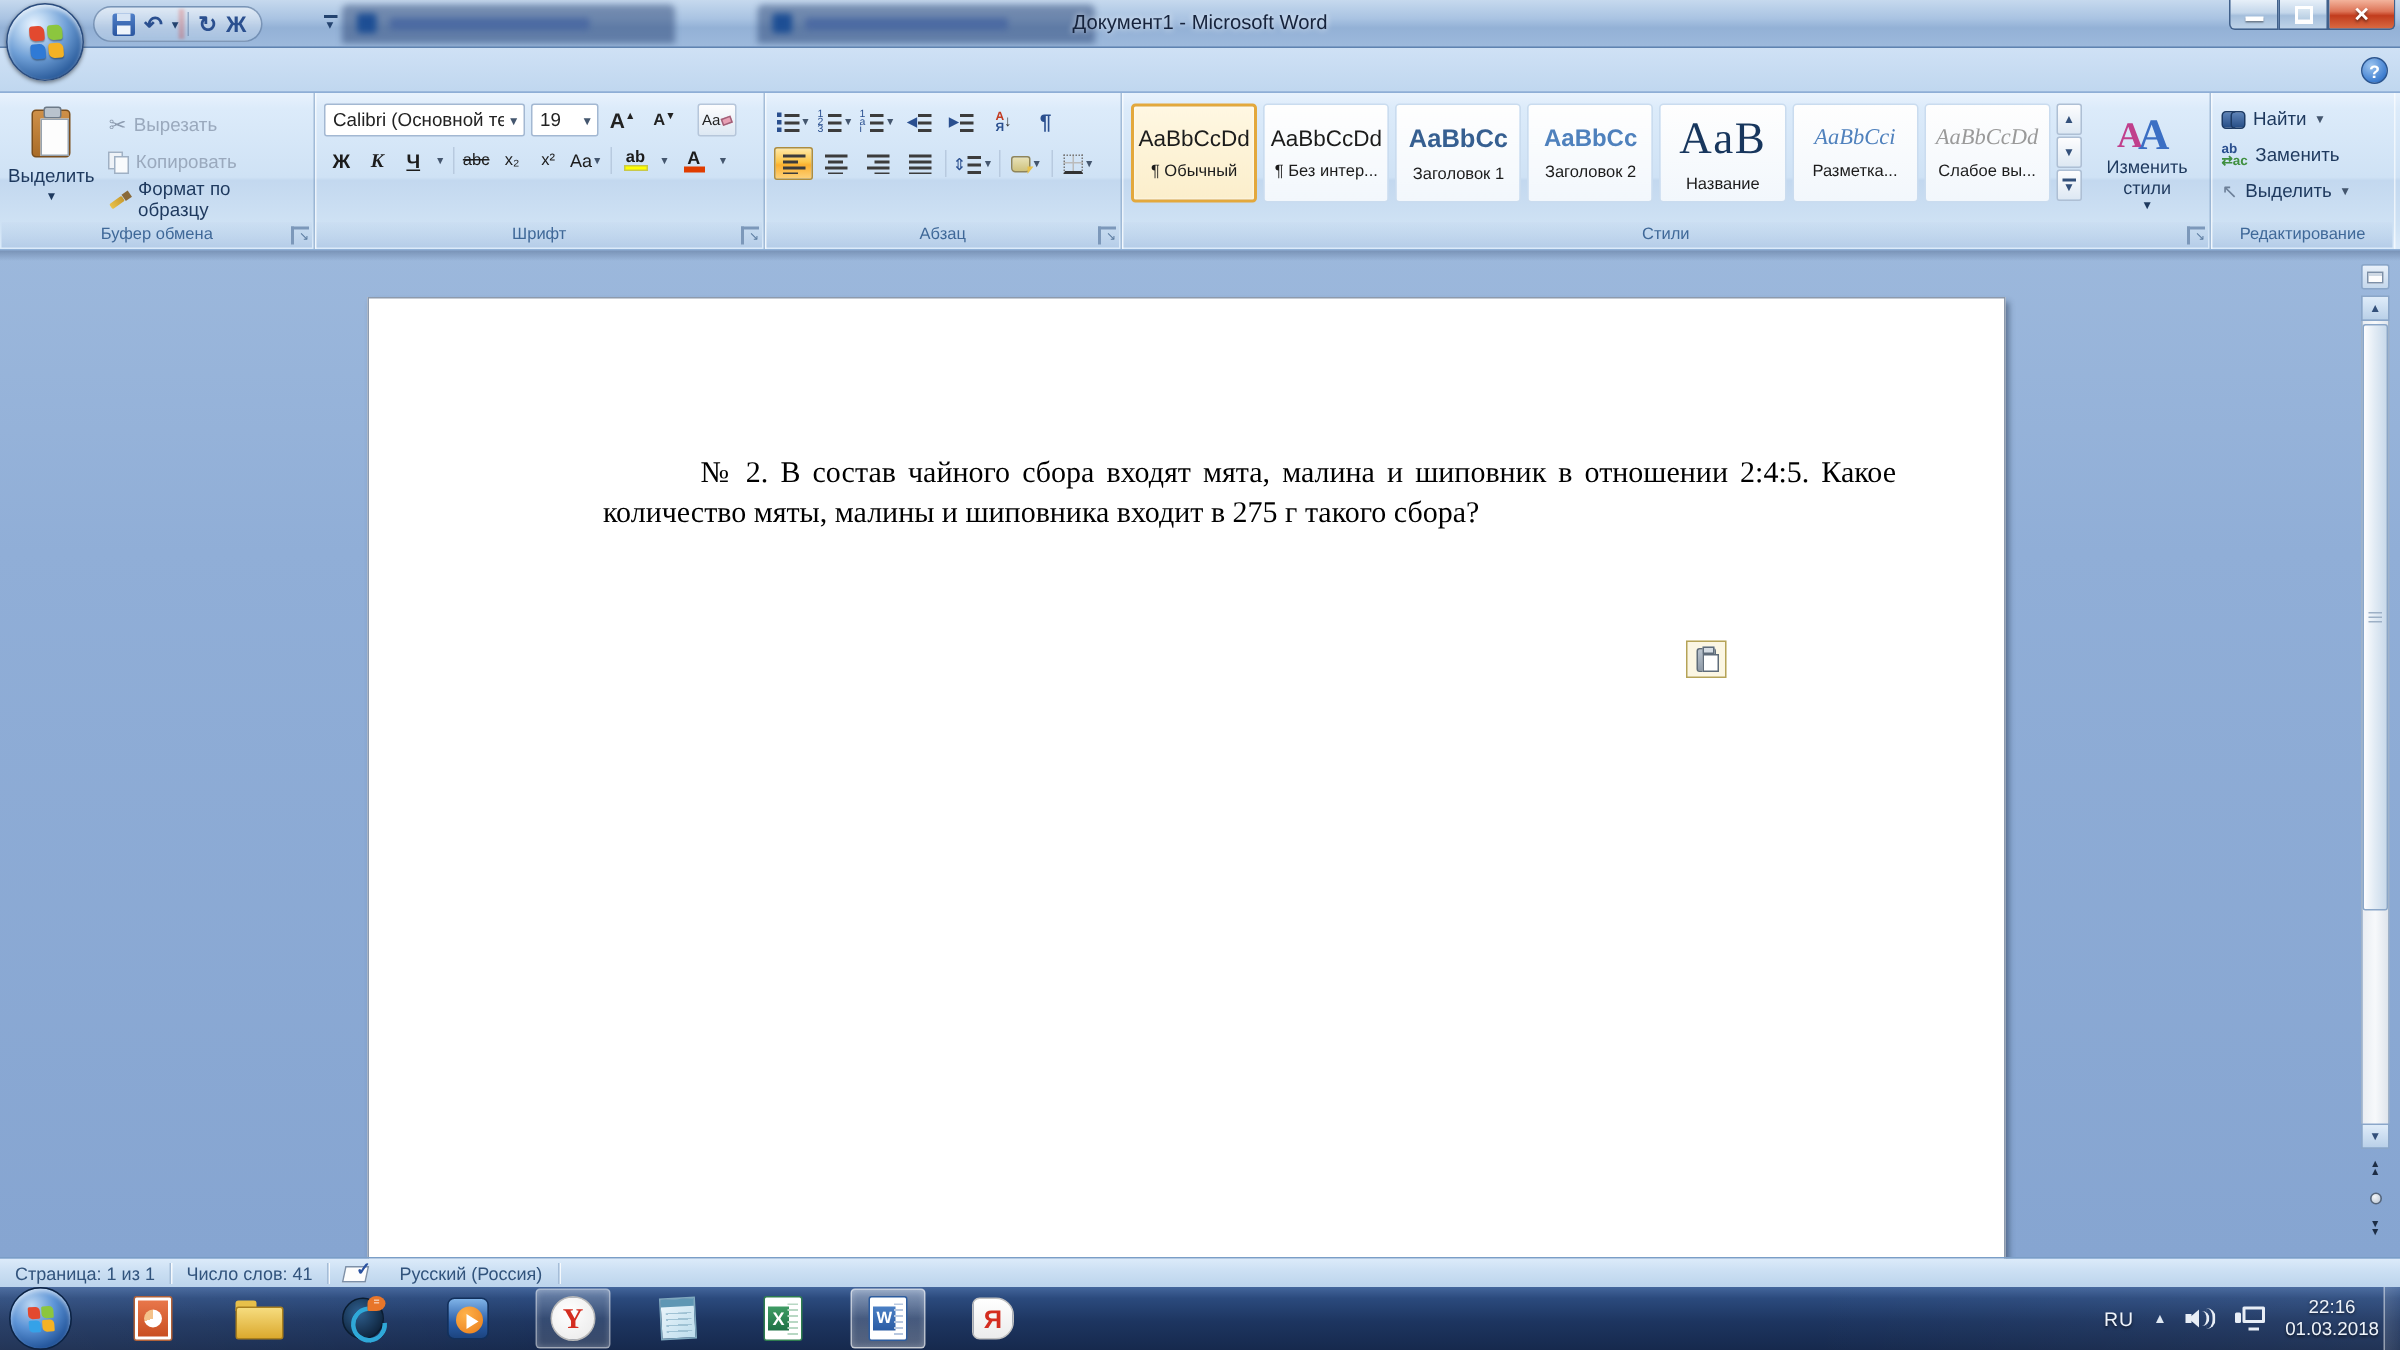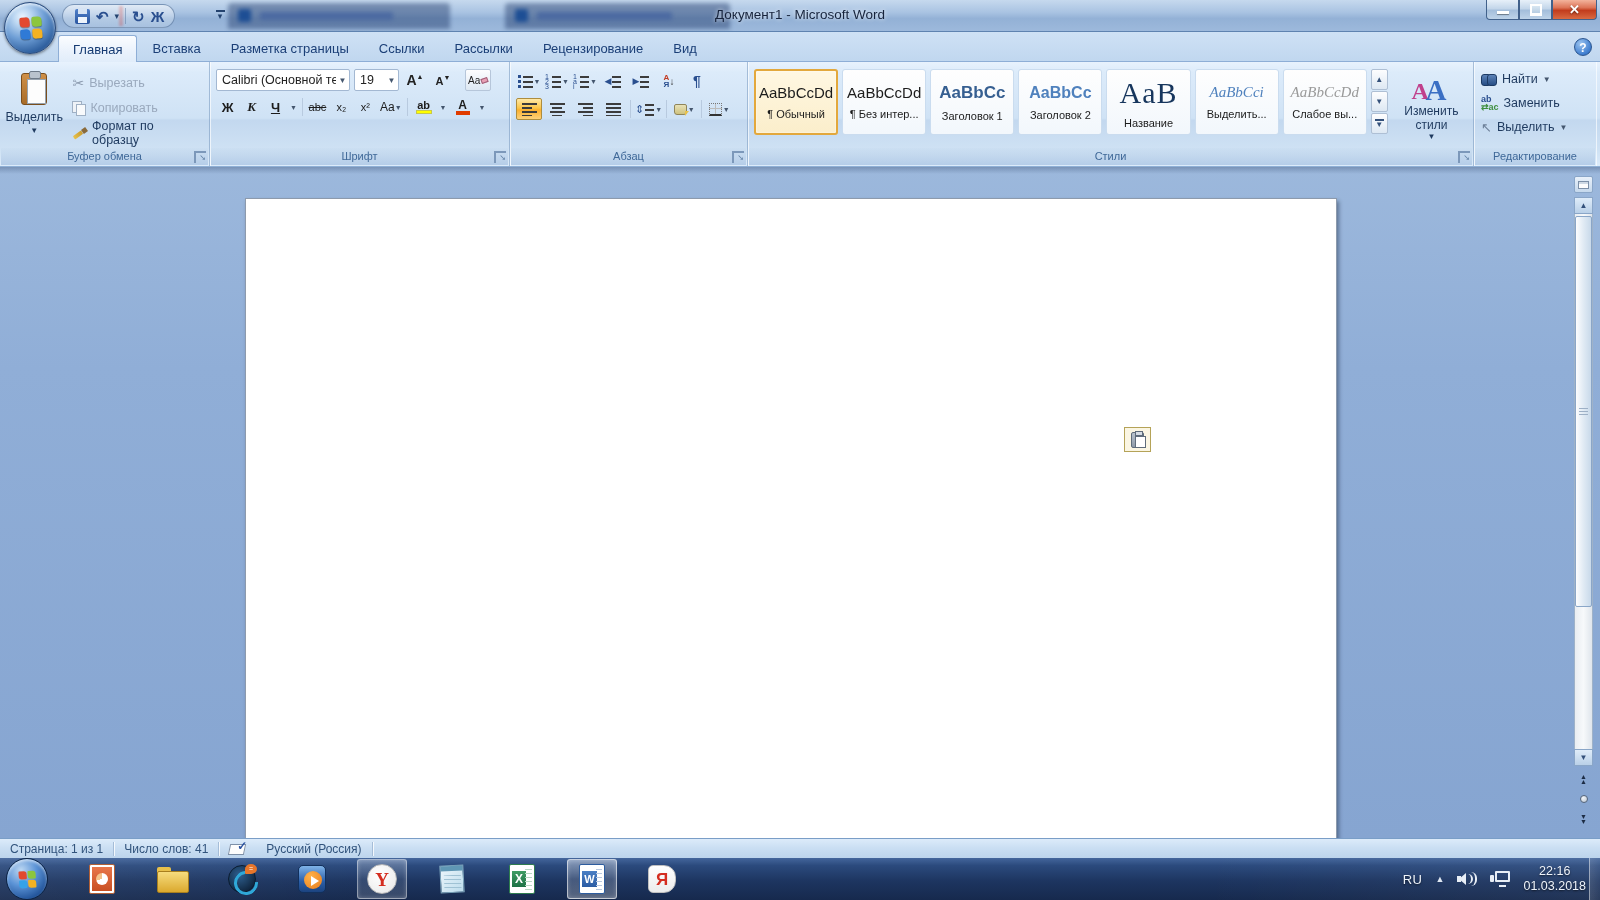--- a/index.html
+++ b/index.html
@@ -310,29 +310,20 @@
   <div class="orb">
     <div class="orb-flag">
         <span class="r"></span>
         <span class="g"></span>
         <span class="b"></span>
         <span class="y"></span>
       </div>
   </div>
 
   <div class="tabrow">
-    <div class="tabs">
-      <div class="tab active">Главная</div>
-      <div class="tab">Вставка</div>
-      <div class="tab">Разметка страницы</div>
-      <div class="tab">Ссылки</div>
-      <div class="tab">Рассылки</div>
-      <div class="tab">Рецензирование</div>
-      <div class="tab">Вид</div>
-    </div>
     <div class="help-btn">?</div>
   </div>
 
   <div class="ribbon">
 
     <div class="rgroup g-clipboard">
       <div class="paste-btn">
         <span class="ic-clipboard"></span>
         <span class="paste-lab">Выделить</span>
         <span class="paste-dd">▼</span>
@@ -489,21 +480,21 @@
       <div class="style-card sc3">
         <span class="st-preview">AaBbCc</span>
         <span class="st-name">Заголовок 2</span>
       </div>
       <div class="style-card sc4">
         <span class="st-preview">AaB</span>
         <span class="st-name">Название</span>
       </div>
       <div class="style-card sc5">
         <span class="st-preview">AaBbCci</span>
-        <span class="st-name">Выделить...</span>
+        <span class="st-name">Разметка...</span>
       </div>
       <div class="style-card sc6">
         <span class="st-preview">AaBbCcDd</span>
         <span class="st-name">Слабое вы...</span>
       </div>
       <div class="gal-scroll">
         <div class="gal-btn">▲</div>
         <div class="gal-btn">▼</div>
         <div class="gal-btn"><span class="bar"></span>▼</div>
       </div>
@@ -535,20 +526,21 @@
         <span>Выделить</span>
         <span class="dd">▼</span>
       </div>
       <div class="rgroup-label">Редактирование</div>
     </div>
   </div>
 
   <div class="docarea">
     <div class="page">
       <div class="doc-text">
+        <p>№ 2. В состав чайного сбора входят мята, малина и шиповник в отношении 2:4:5. Какое количество мяты, малины и шиповника входит в 275 г такого сбора?</p>
       </div>
       <div class="paste-opts">
         <span class="ic-clip-sm"></span>
       </div>
     </div>
 
     <div class="vscroll">
       <div class="ruler-toggle">
           <span class="ric"></span>
         </div>

